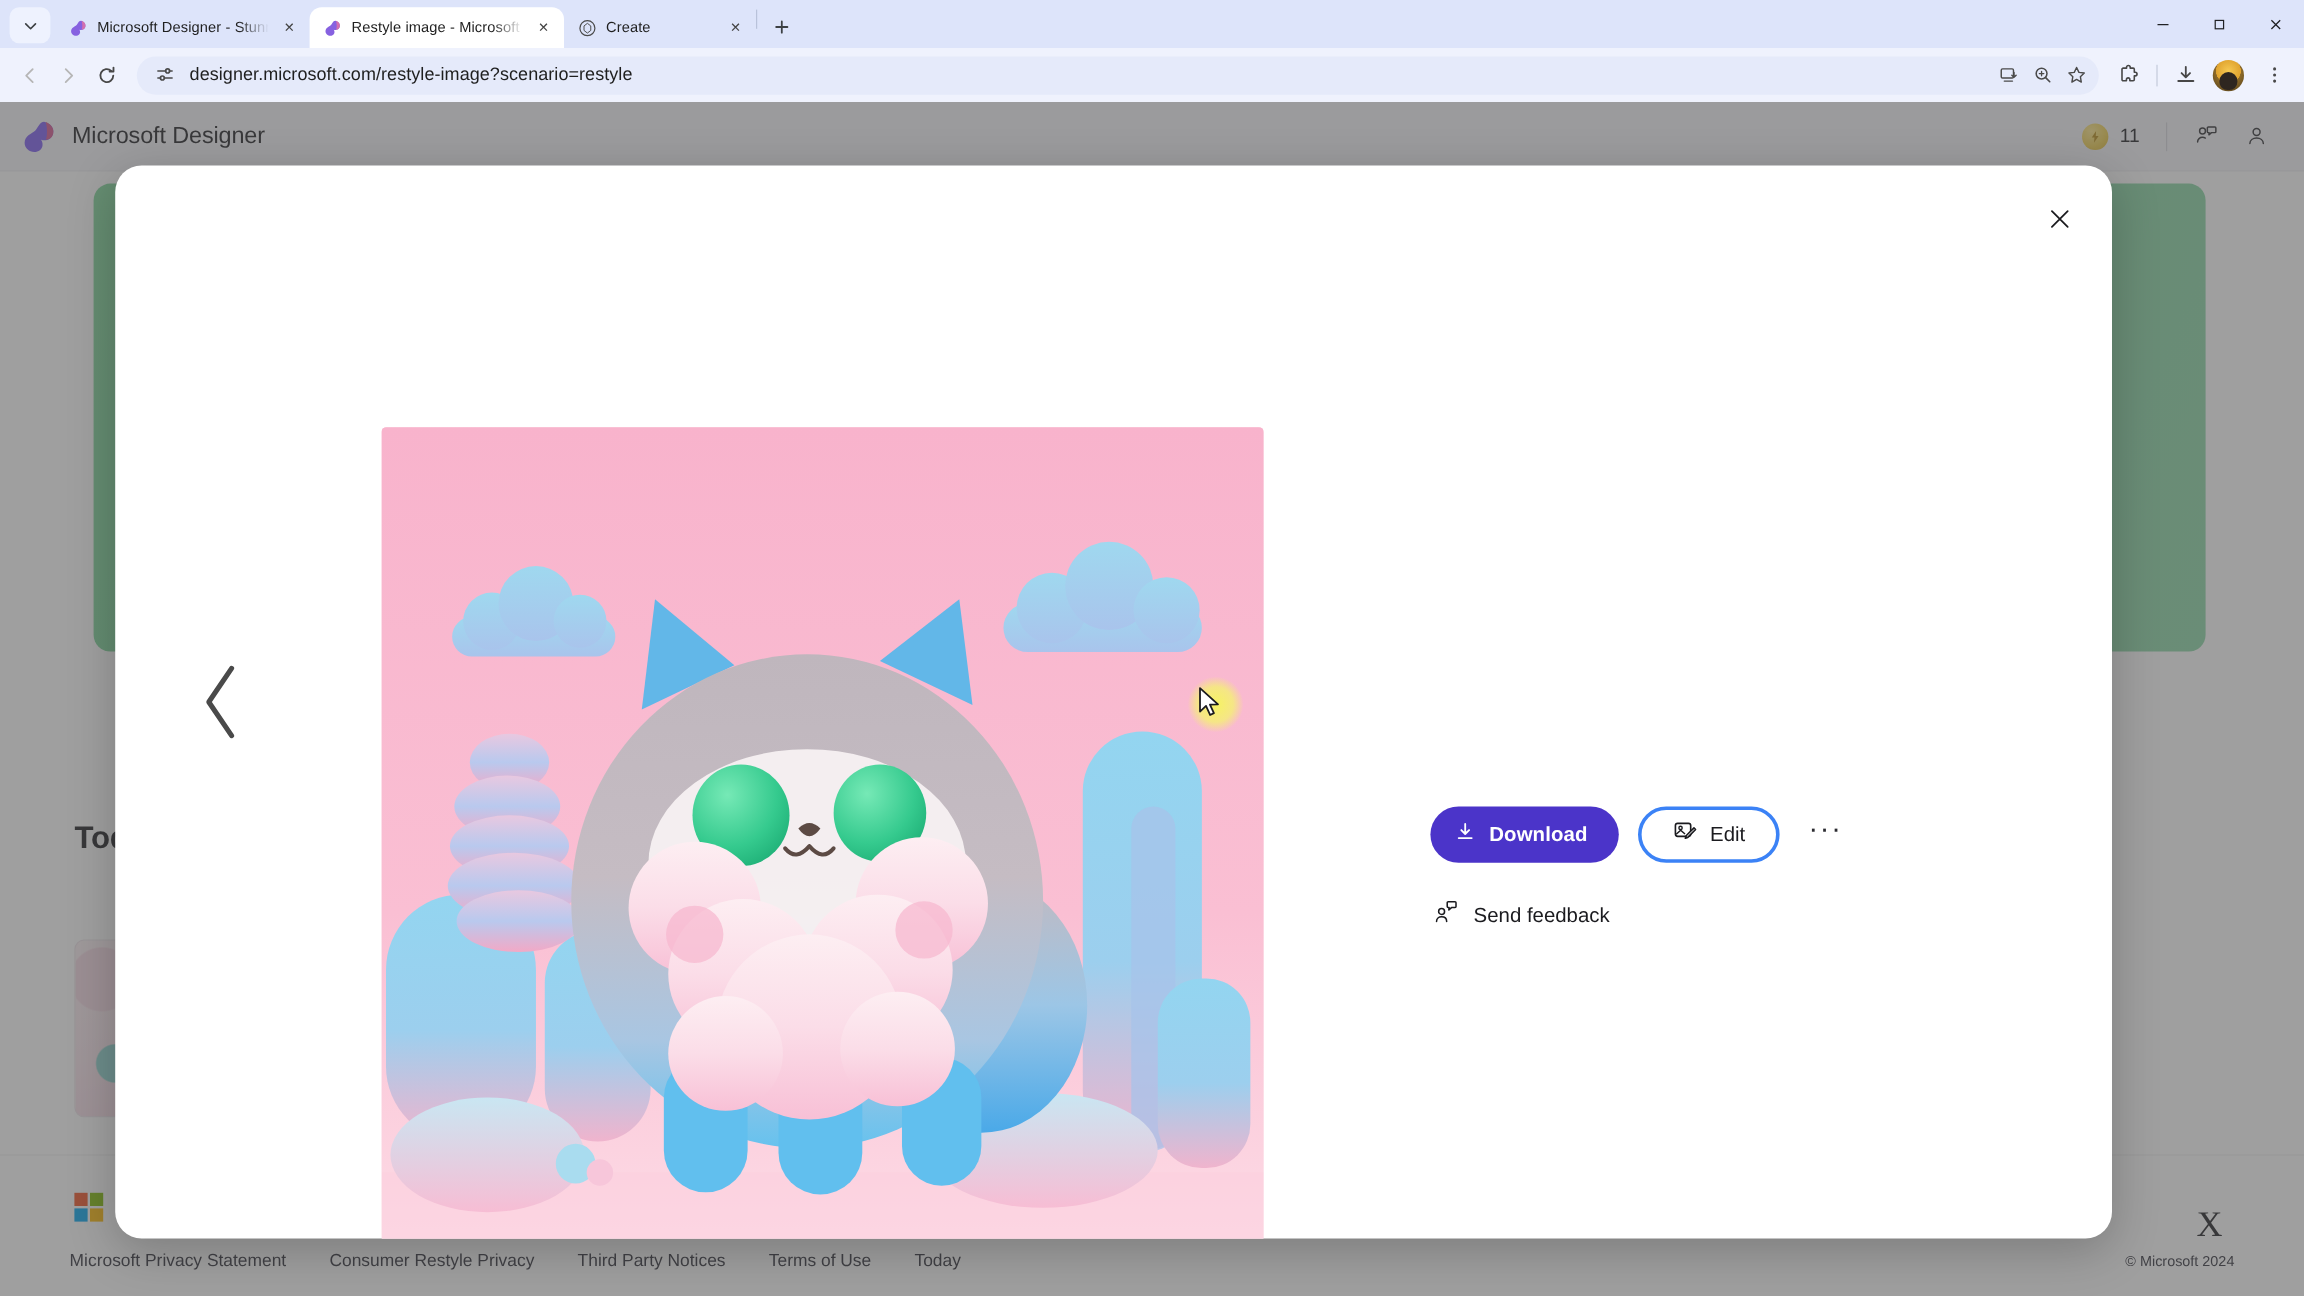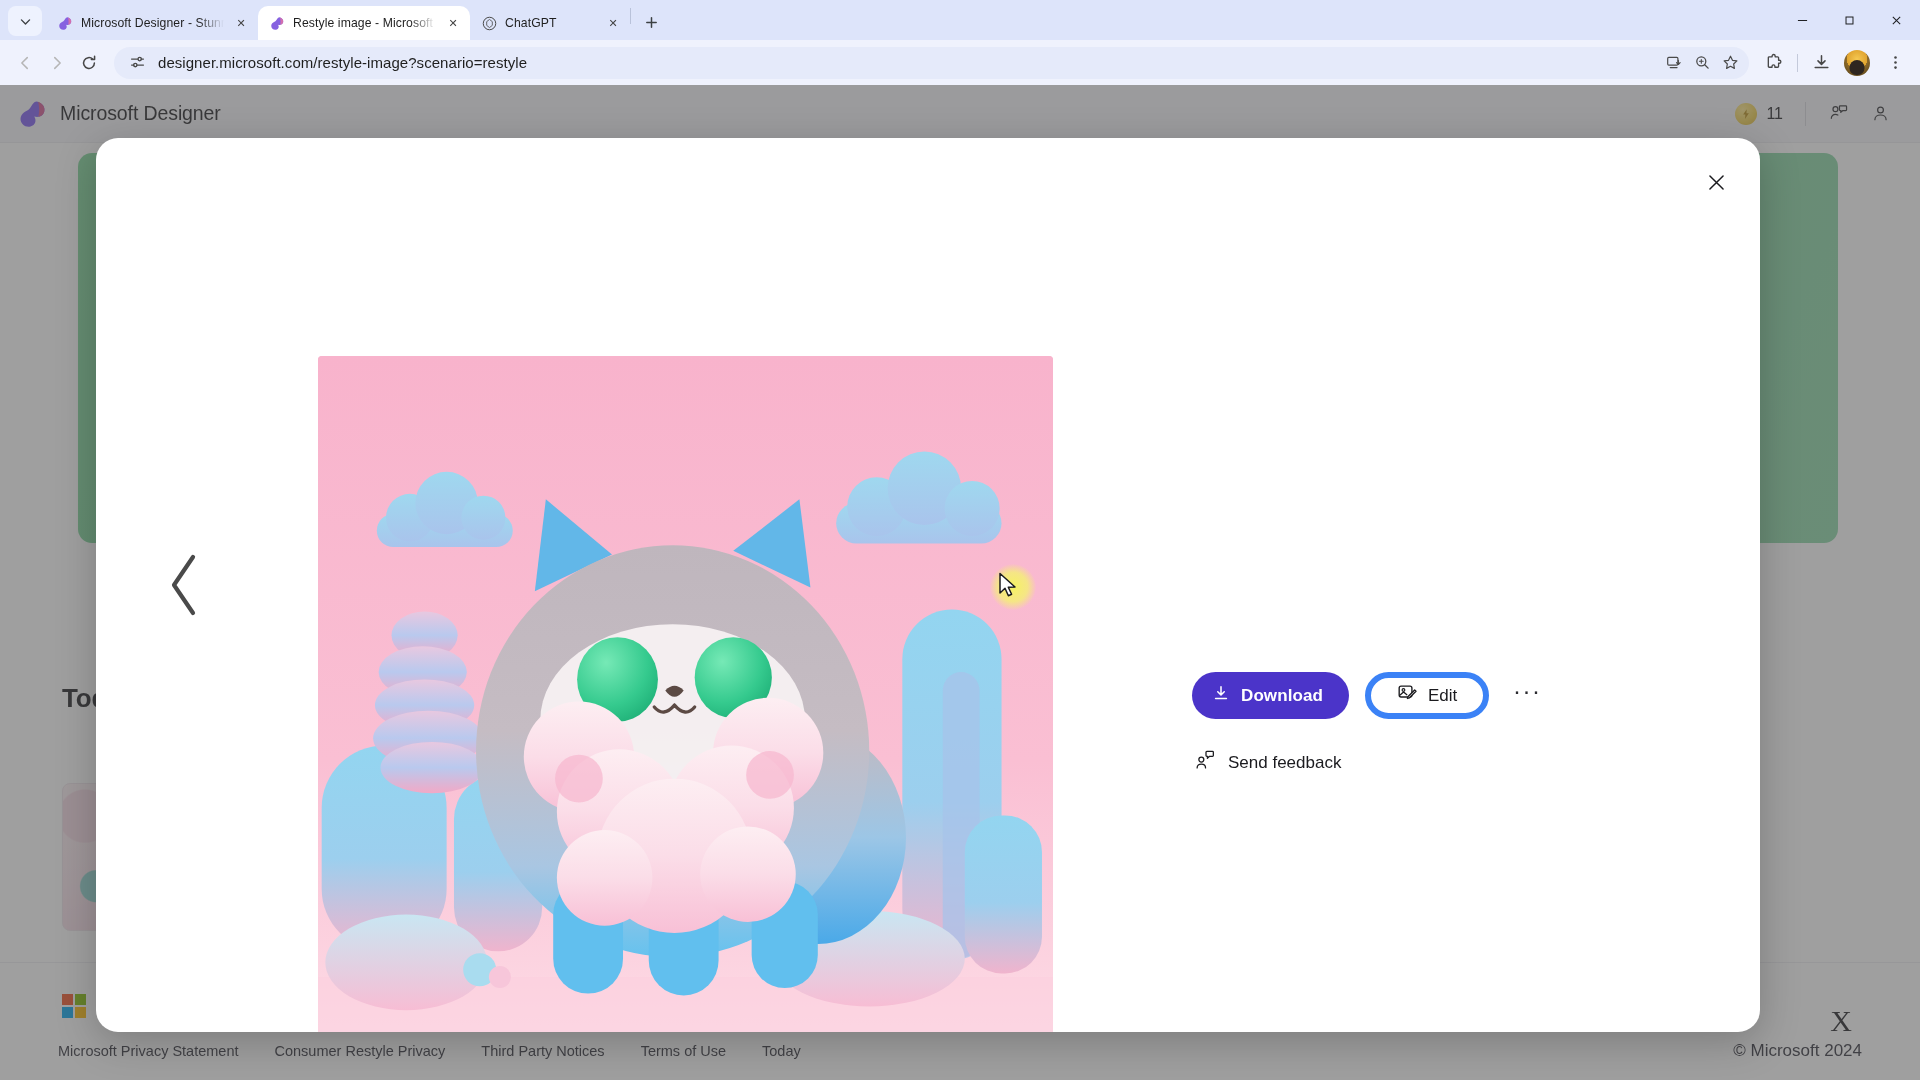--- a/index.html
+++ b/index.html
@@ -215,21 +215,21 @@
   .social-x { position:absolute; right: 68px; bottom: 42px; font-size: 30px; color:#1b1b1f; font-family:"Liberation Serif", serif; }
 
   .footer-links {
     position: absolute; left: 0; bottom: 0;
     width: 1920px; height: 58px;
     display:flex; align-items:center; gap: 36px;
     padding-left: 58px;
     font-size: 14.5px; color: #30303a;
   }
   .footer-links a { color:#30303a; text-decoration:none; white-space:nowrap; }
-  .copyright { margin-left:auto; margin-right: 58px; font-size:17px; color:#30303a; white-space:nowrap; }
+  .copyright { margin-left:auto; margin-right: 58px; font-size:12px; color:#30303a; white-space:nowrap; }
 
   
   .scrim {
     position:absolute; top:85px; left:0; width:1920px; height:995px;
     background: rgba(80,80,80,0.55);
   }
 
   
   .modal {
     position: absolute;
@@ -274,21 +274,21 @@
     border:none; border-radius: 24px;
     padding: 0 26px 0 20px;
     display:flex; align-items:center; gap: 11px;
     font-size: 17px; font-weight: bold;
     font-family:"Liberation Sans", sans-serif;
     letter-spacing:.1px;
   }
   .btn-edit {
     height: 47px;
     background:#fff; color:#1b1b1f;
-    border:6px solid #3b82f6; border-radius: 24px;
+    border:3px solid #3b82f6; border-radius: 24px;
     padding: 0 26px;
     display:flex; align-items:center; gap: 11px;
     font-size: 17px;
     font-family:"Liberation Sans", sans-serif;
   }
   .btn-more {
     width: 44px; height: 44px;
     background:transparent; border:none; border-radius:50%;
     display:flex; align-items:center; justify-content:center;
     font-size: 24px; color:#2b2b30; letter-spacing: 1.5px;
@@ -348,21 +348,21 @@
       <span class="tab-close" style="font-size:11px">✕</span>
     </div>
 
     <div class="tab inactive" style="width:160px">
       <span class="tab-fav">
         <svg width="15" height="15" viewBox="0 0 24 24">
             <circle cx="12" cy="12" r="10" fill="none" stroke="#4a4a4a" stroke-width="1.6"></circle>
             <path d="M12 5.5 7.5 9v6l4.5 3.5 4.5-3.5V9z" fill="none" stroke="#4a4a4a" stroke-width="1.3"></path>
           </svg>
       </span>
-      <span class="tab-title">ChatGPT</span>
+      <span class="tab-title">Create</span>
       <span class="tab-close" style="font-size:11px">✕</span>
     </div>
 
     <div class="tab-sep"></div>
     <div class="new-tab">
       <svg width="15" height="15" viewBox="0 0 16 16">
           <path d="M8 3v10M3 8h10" stroke="#3c4043" stroke-width="1.6" stroke-linecap="round"></path>
         </svg>
     </div>
 

